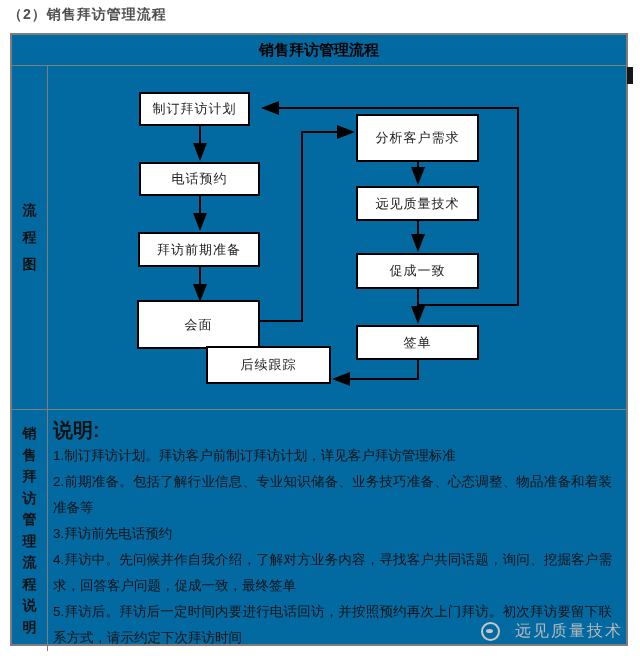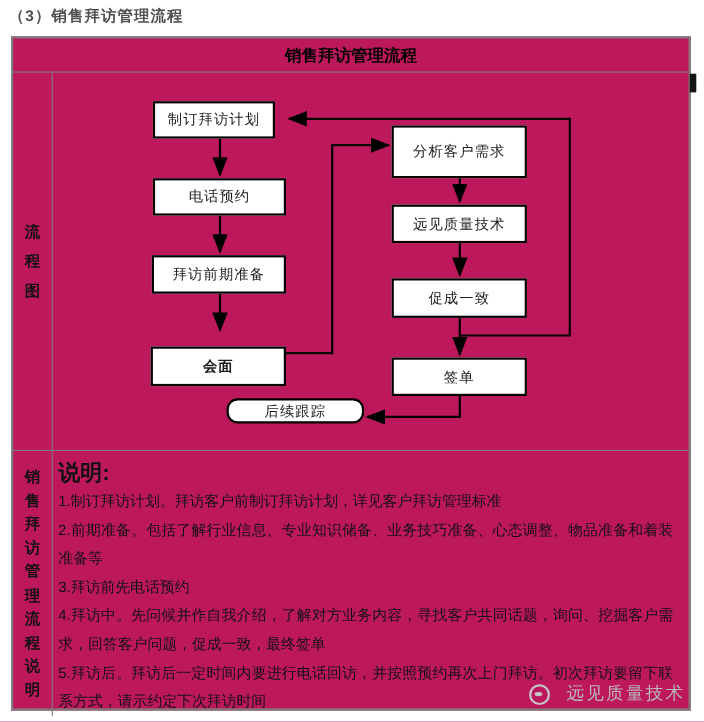--- a/index.html
+++ b/index.html
@@ -7,21 +7,21 @@
     width:640px; height:656px; background:#ffffff;
     font-family:"Liberation Sans", sans-serif;
     position:relative; overflow:hidden; color:#111;
   }
   .page-title {
     position:absolute; top:6px; left:8px;
     font-size:14px; font-weight:600; color:#4f4f4f; letter-spacing:1px;
   }
   .proc-table {
     position:absolute; left:10px; top:33px; width:618px; height:613px;
-    box-sizing:border-box; border:2px solid #7d7d7d; background:#be185d;
+    box-sizing:border-box; border:2px solid #7d7d7d; background:#0369a1;
     display:grid; grid-template-columns:36px 1fr; grid-template-rows:31px 344px 1fr;
   }
   .thead {
     grid-column:1/3; grid-row:1; border-bottom:1px solid #7d7d7d;
     display:flex; align-items:center; justify-content:center;
     font-size:15px; font-weight:bold; color:#000;
   }
   .row-label {
     display:flex; align-items:center; justify-content:center;
     border-right:1px solid #7d7d7d;
@@ -66,21 +66,21 @@
     width:7px; height:4px; border-radius:50%; background:#c6c6c6;
   }
   .edge-tab {
     position:absolute; left:627px; top:67px; width:6px; height:17px;
     background:#151515;
   }
 </style>
 </head>
 <body>
 
-<div class="page-title">（3）销售拜访管理流程</div>
+<div class="page-title">（2）销售拜访管理流程</div>
 
 <div class="proc-table">
 
   <div class="thead">
     <span>销售拜访管理流程</span>
   </div>
 
   <div class="row-label flow-label">
     <div class="vert">流程图</div>
   </div>
@@ -101,26 +101,26 @@
         <path d="M370 155 V 184" marker-end="url(#arr)"></path>
         <path d="M370 223 V 256" marker-end="url(#arr)"></path>
         <path d="M370 239 H 470 V 42 H 215" marker-end="url(#arr)"></path>
         <path d="M370 294 V 313 H 286" marker-end="url(#arr)"></path>
       </g>
     </svg>
 
     <div class="fnode" style="left:91px;  top:26px;  width:111px; height:34px;">制订拜访计划</div>
     <div class="fnode" style="left:90px;  top:166px; width:122px; height:35px;">拜访前期准备</div>
     <div class="fnode" style="left:91px;  top:96px;  width:121px; height:34px;">电话预约</div>
-    <div class="fnode" style="left:89px;  top:249px; width:123px; height:36px;font-weight:bold;">会面</div>
+    <div class="fnode" style="left:89px;  top:234px; width:123px; height:49px;">会面</div>
     <div class="fnode" style="left:308px; top:48px;  width:123px; height:48px;">分析客户需求</div>
     <div class="fnode" style="left:308px; top:120px; width:123px; height:35px;">远见质量技术</div>
     <div class="fnode" style="left:308px; top:187px; width:123px; height:36px;">促成一致</div>
     <div class="fnode" style="left:308px; top:259px; width:123px; height:35px;">签单</div>
-    <div class="fnode" style="left:158px; top:296px; width:125px; height:23px;border-radius:10px;">后续跟踪</div>
+    <div class="fnode" style="left:158px; top:280px; width:125px; height:38px;">后续跟踪</div>
   </div>
 
   <div class="row-label desc-label">
     <div class="vert">销售拜访管理流程说明</div>
   </div>
 
   <div class="desc-cell">
     <div class="desc-heading">说明:</div>
     <div class="desc-item">1.制订拜访计划。拜访客户前制订拜访计划，详见客户拜访管理标准</div>
     <div class="desc-item">2.前期准备。包括了解行业信息、专业知识储备、业务技巧准备、心态调整、物品准备和着装准备等</div>

